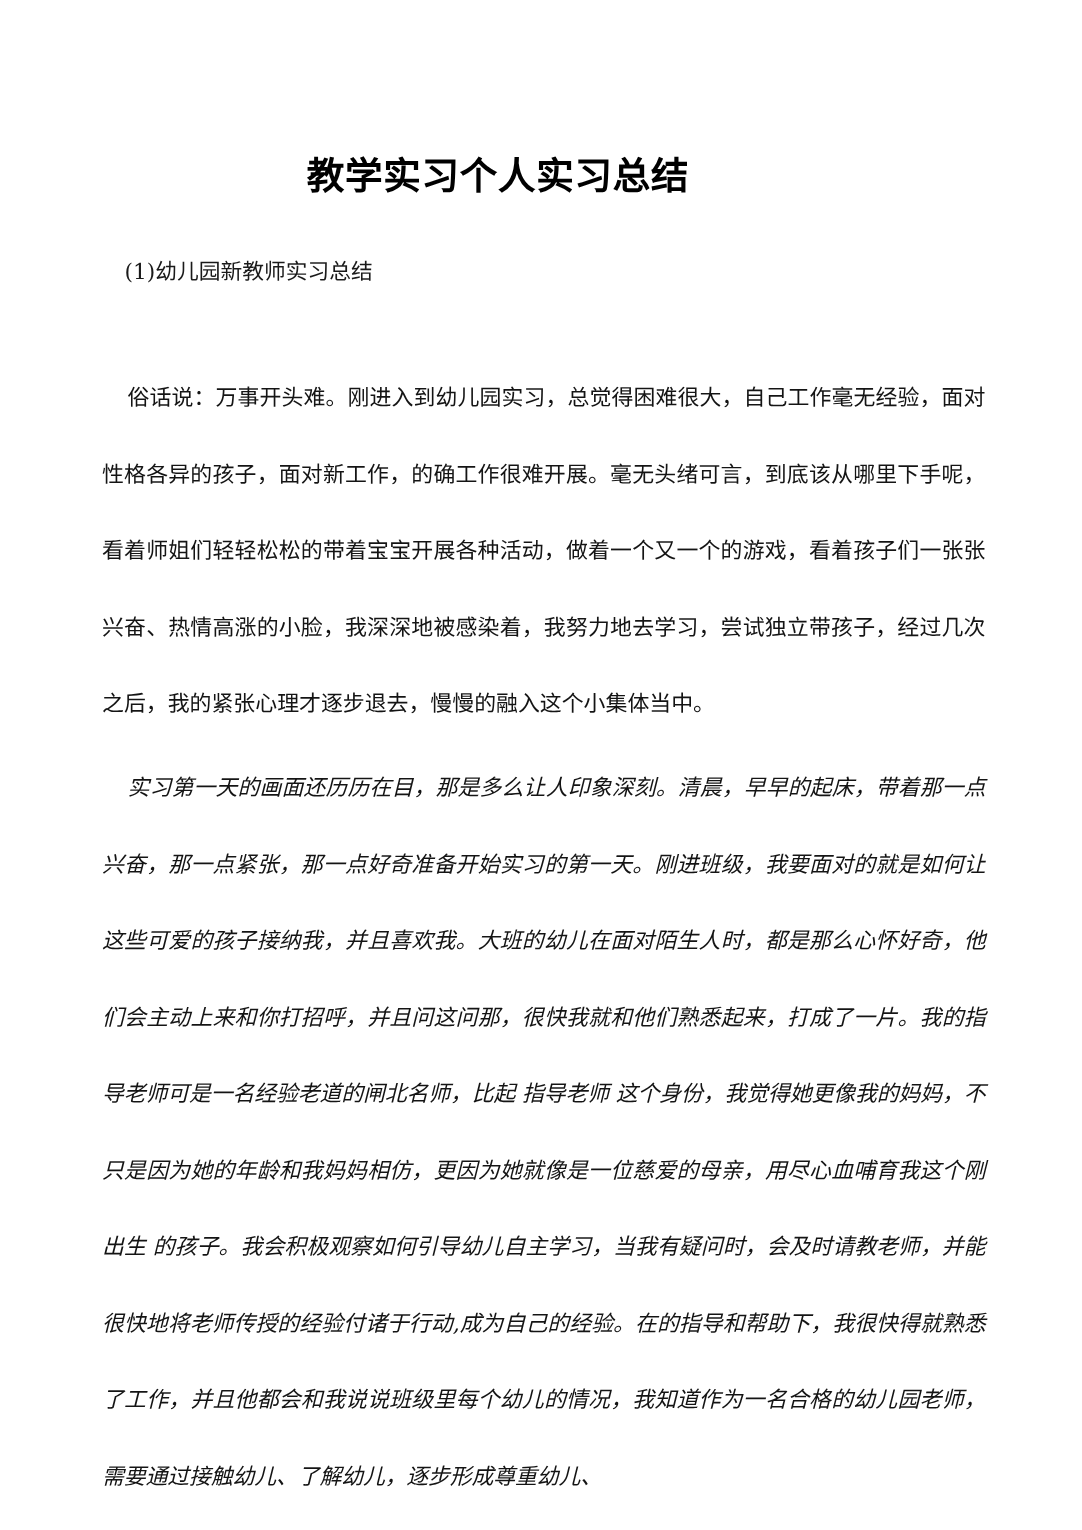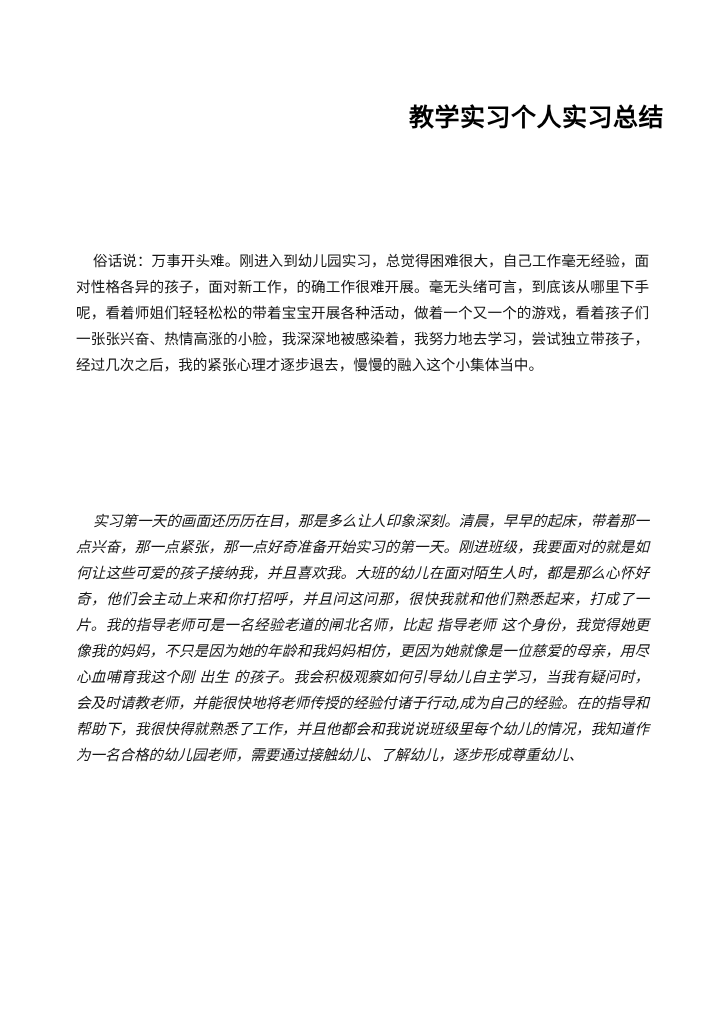--- a/index.html
+++ b/index.html
@@ -23,21 +23,21 @@
     inset: 0;
     background: #ffffff;
   }
 
   
   .doc-title {
     position: absolute;
     top: 86px;
     left: 0;
     width: 664px;
-    text-align: right;
+    text-align: center;
     font-size: 25px;
     font-weight: bold;
     letter-spacing: 0.5px;
     line-height: 1.2;
     color: #000000;
   }
 
   
   .doc-subtitle {
     position: absolute;
@@ -54,41 +54,42 @@
   .body-block {
     position: absolute;
     left: 60px;
     width: 605px;
   }
   #para-1-block { top: 240px; }
   #para-2-block { top: 500px; }
 
   .para {
     font-size: 14.6px;
-    line-height: 26px;
+    line-height: 51px;
     text-align: justify;
     text-justify: inter-ideograph;
     text-indent: 17px;
     color: #141414;
-    margin: 8px;
+    margin: 0;
     padding: 0 8px 0 8px;
     word-break: break-all;
   }
   .para.tight {
     letter-spacing: -0.1px;
     font-style: italic;
   }
 </style>
 </head>
 <body>
 
 <div class="page">
 
   <h1 class="doc-title">教学实习个人实习总结</h1>
 
+  <div class="doc-subtitle">(1)幼儿园新教师实习总结</div>
 
   <div class="body-block" id="para-1-block">
     <p class="para">俗话说：万事开头难。刚进入到幼儿园实习，总觉得困难很大，自己工作毫无经验，面对性格各异的孩子，面对新工作，的确工作很难开展。毫无头绪可言，到底该从哪里下手呢，看着师姐们轻轻松松的带着宝宝开展各种活动，做着一个又一个的游戏，看着孩子们一张张兴奋、热情高涨的小脸，我深深地被感染着，我努力地去学习，尝试独立带孩子，经过几次之后，我的紧张心理才逐步退去，慢慢的融入这个小集体当中。</p>
   </div>
 
   <div class="body-block" id="para-2-block">
     <p class="para tight">实习第一天的画面还历历在目，那是多么让人印象深刻。清晨，早早的起床，带着那一点兴奋，那一点紧张，那一点好奇准备开始实习的第一天。刚进班级，我要面对的就是如何让这些可爱的孩子接纳我，并且喜欢我。大班的幼儿在面对陌生人时，都是那么心怀好奇，他们会主动上来和你打招呼，并且问这问那，很快我就和他们熟悉起来，打成了一片。我的指导老师可是一名经验老道的闸北名师，比起 指导老师 这个身份，我觉得她更像我的妈妈，不只是因为她的年龄和我妈妈相仿，更因为她就像是一位慈爱的母亲，用尽心血哺育我这个刚 出生 的孩子。我会积极观察如何引导幼儿自主学习，当我有疑问时，会及时请教老师，并能很快地将老师传授的经验付诸于行动,成为自己的经验。在的指导和帮助下，我很快得就熟悉了工作，并且他都会和我说说班级里每个幼儿的情况，我知道作为一名合格的幼儿园老师，需要通过接触幼儿、了解幼儿，逐步形成尊重幼儿、</p>
   </div>
 
 </div>

